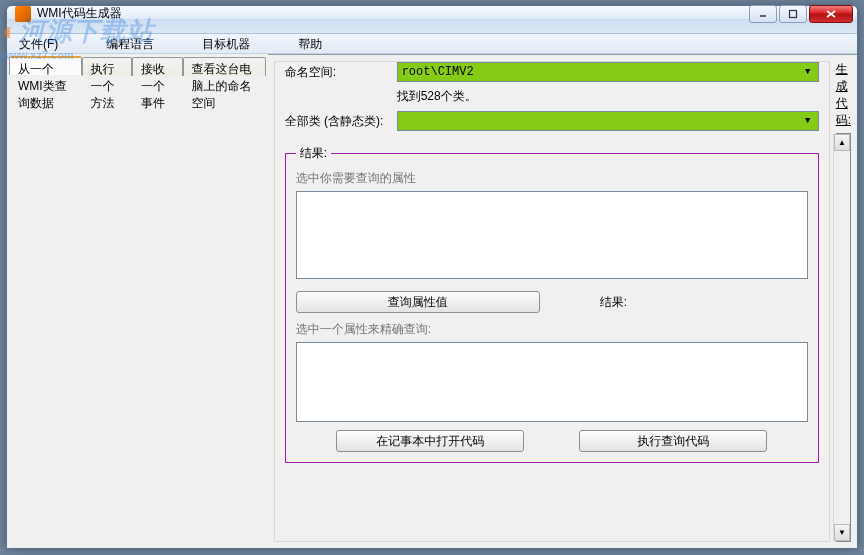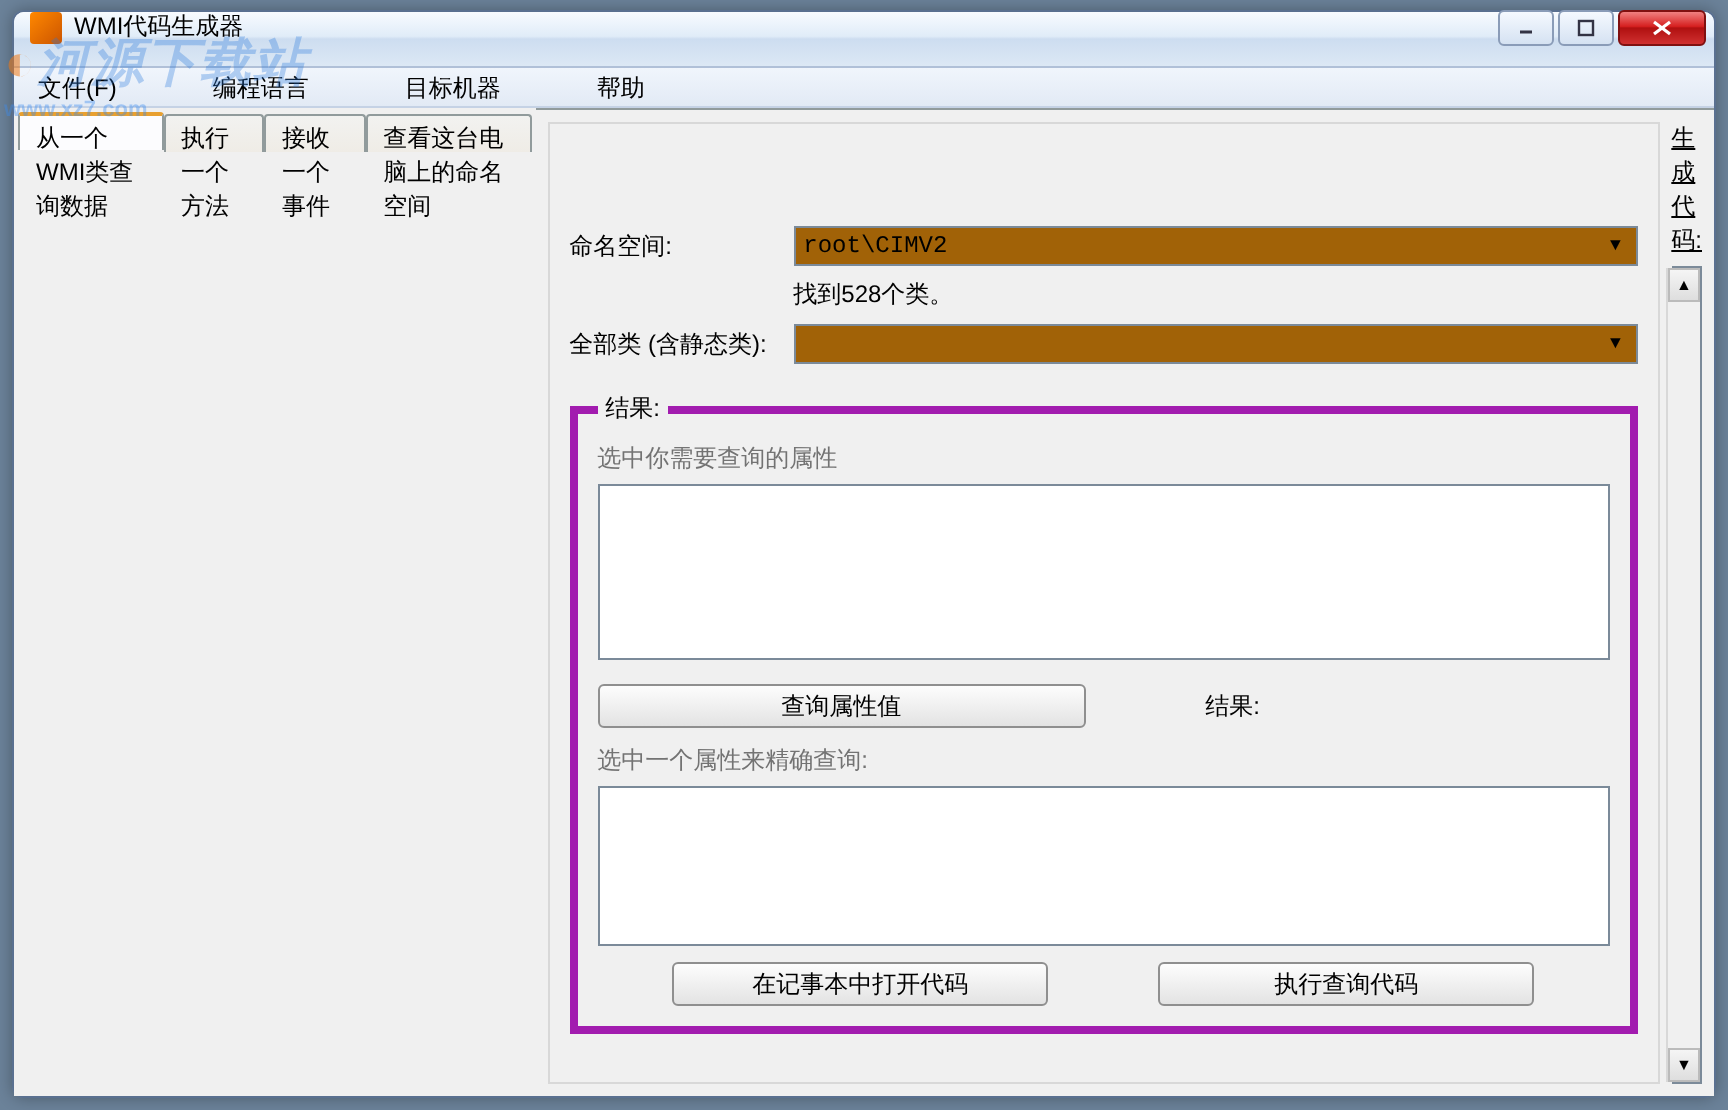--- a/index.html
+++ b/index.html
@@ -101,62 +101,61 @@
       border-top: 1px solid #919b9c;
       background: #f0f0f0;
       display: flex;
       padding: 6px;
       gap: 6px;
     }
     .left-group {
       width: 556px;
       border: 1px solid #d8d8d8;
       background: #f0f0f0;
-      padding: 24px 10px;
+      padding: 0 10px;
       display: flex;
       flex-direction: column;
-      justify-content: flex-end;
     }
     .right-group {
       flex: 1;
       display: flex;
       flex-direction: column;
       text-decoration: underline;
     }
     .form-row {
       display: flex;
       align-items: center;
       margin-bottom: 6px;
     }
     .form-label { width: 112px; color: #000; }
     .combo {
       flex: 1;
       height: 20px;
       border: 1px solid #7b8a99;
-      background: #a16207;
+      background: #84cc16;
       display: flex;
       align-items: center;
       padding: 0 4px;
       font-family: "Courier New", monospace;
       position: relative;
     }
     .combo-arrow {
       position: absolute;
       right: 2px;
       width: 16px; height: 16px;
       display: flex; align-items:center; justify-content:center;
       font-size: 9px;
     }
     .hint-row {
       margin-left: 112px;
       margin-bottom: 6px;
       color: #000;
     }
     fieldset.results {
-      border: 4px solid #a21caf;
+      border: 1px solid #a21caf;
       margin-top: 8px;
       padding: 8px 10px 10px 10px;
     }
     fieldset.results legend { padding: 0 4px; }
     .sub-label { margin-bottom: 4px; color: #737373; }
     .textbox {
       width: 100%;
       border: 1px solid #7b8a99;
       background: #fff;
     }

